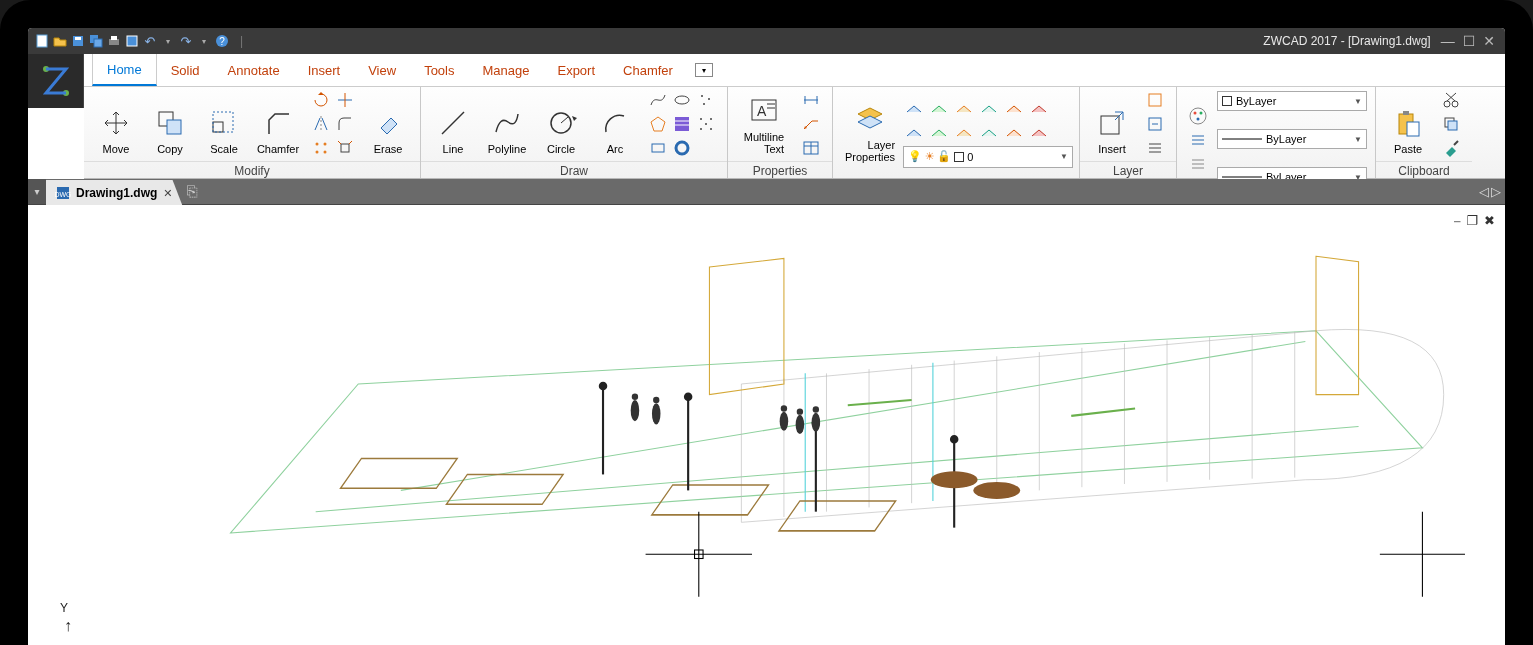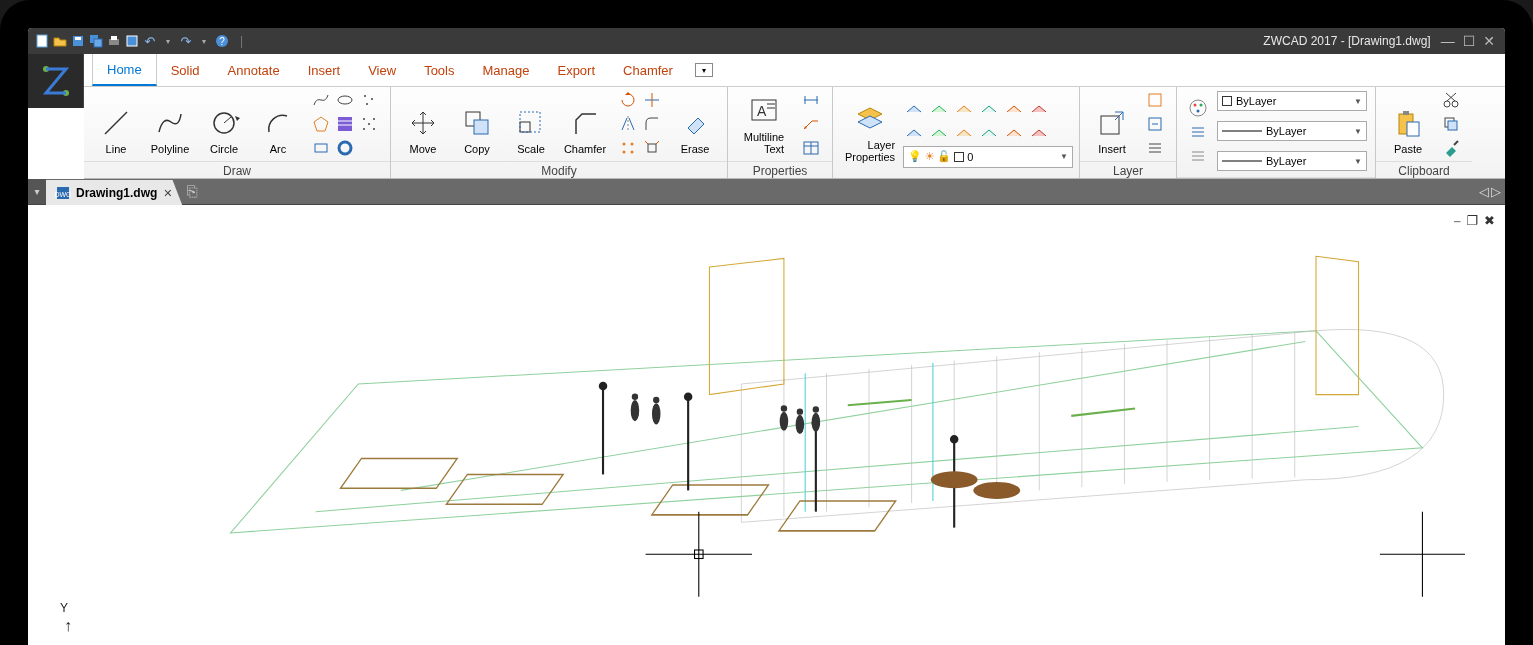--- a/index.html
+++ b/index.html
@@ -38,21 +38,21 @@
 .doc-tab .close { font-size:11px; color:#444; cursor:pointer; }
 .doc-tab-add { color:#ccc; margin-left:4px; font-size:14px; }
 .doc-tabs-right { margin-left:auto; display:flex; align-items:center; padding-right:4px; gap:2px; color:#ddd; }
 .canvas-area { flex:1; background:#fff; position:relative; }
 .canvas-ctrls { position:absolute; right:10px; top:8px; display:flex; gap:6px; font-size:13px; color:#333; }
 .axis { position:absolute; left:32px; bottom:10px; font-size:12px; color:#222; }
 .axis .y { position:absolute; bottom:20px; left:0; }
 .axis .arrow-up { position:absolute; bottom:0; left:4px; font-size:16px; }
 .drawing-stub { position:absolute; left:160px; right:40px; top:30px; bottom:10px; }
 svg { overflow:visible; }
-.prop-stack { display:flex; flex-direction:column; gap:8px; padding:2px; }
+.prop-stack { display:flex; flex-direction:column; gap:16px; padding:2px; }
 </style>
 </head>
 <body>
 
 <div class="outer-frame">
 <div class="screen">
 
   <div class="titlebar">
     <div class="qat">
       <span class="qat-icon">
@@ -130,20 +130,109 @@
         <div class="menu-vtoggle">▾</div>
       </div>
 
       <div class="ribbon">
 
         <div class="ribbon-panel">
           <div class="panel-body">
             <div class="big-btn">
                   <div class="icon">
                     <svg width="30" height="30">
+                      <path d="M15 4v22M4 15h22M15 4l-3 3M15 4l3 3M15 26l-3-3M15 26l3-3M4 15l3-3M4 15l3 3M26 15l-3-3M26 15l-3 3" stroke="#333" fill="none"></path>
+                    </svg>
+                  </div>
+                  <div class="lbl">Move</div>
+                </div>
+            <div class="big-btn">
+                  <div class="icon">
+                    <svg width="30" height="30">
+                      <rect x="4" y="4" width="14" height="14" stroke="#333" fill="none"></rect>
+                      <rect x="12" y="12" width="14" height="14" stroke="#2a6ab0" fill="#cfe2f7"></rect>
+                    </svg>
+                  </div>
+                  <div class="lbl">Copy</div>
+                </div>
+            <div class="big-btn">
+                  <div class="icon">
+                    <svg width="30" height="30">
+                      <rect x="4" y="14" width="10" height="10" stroke="#333" fill="none"></rect>
+                      <rect x="4" y="4" width="20" height="20" stroke="#2a6ab0" fill="none" stroke-dasharray="2"></rect>
+                    </svg>
+                  </div>
+                  <div class="lbl">Scale</div>
+                </div>
+            <div class="big-btn">
+                  <div class="icon">
+                    <svg width="30" height="30">
+                      <path d="M6 26 L6 12 L12 6 L26 6" stroke="#333" fill="none" stroke-width="1.5"></path>
+                    </svg>
+                  </div>
+                  <div class="lbl">Chamfer</div>
+                </div>
+            <div class="small-grid" style="grid-template-columns:repeat(2,22px)">
+              <div class="small-btn">
+                    <svg width="18" height="18">
+                      <path d="M9 3a6 6 0 1 1-6 6" stroke="#d35400" fill="none"></path>
+                      <polygon points="9,1 12,4 6,4" fill="#d35400"></polygon>
+                    </svg>
+                  </div>
+              <div class="small-btn">
+                    <svg width="18" height="18">
+                      <line x1="2" y1="9" x2="16" y2="9" stroke="#2a6ab0"></line>
+                      <line x1="9" y1="2" x2="9" y2="16" stroke="#d35400"></line>
+                    </svg>
+                  </div>
+              <div class="small-btn">
+                    <svg width="18" height="18">
+                      <path d="M3 15L8 3M15 15L10 3" stroke="#2a6ab0" fill="none"></path>
+                      <line x1="9" y1="1" x2="9" y2="17" stroke="#888" stroke-dasharray="2"></line>
+                    </svg>
+                  </div>
+              <div class="small-btn">
+                    <svg width="18" height="18">
+                      <path d="M3 15 L3 8 Q3 3 8 3 L15 3" stroke="#444" fill="none"></path>
+                    </svg>
+                  </div>
+              <div class="small-btn">
+                    <svg width="18" height="18">
+                      <circle cx="5" cy="5" r="1.5" fill="#e67e22"></circle>
+                      <circle cx="13" cy="5" r="1.5" fill="#e67e22"></circle>
+                      <circle cx="5" cy="13" r="1.5" fill="#e67e22"></circle>
+                      <circle cx="13" cy="13" r="1.5" fill="#e67e22"></circle>
+                    </svg>
+                  </div>
+              <div class="small-btn">
+                    <svg width="18" height="18">
+                      <rect x="5" y="5" width="8" height="8" stroke="#444" fill="none"></rect>
+                      <line x1="2" y1="2" x2="5" y2="5" stroke="#d35400"></line>
+                      <line x1="16" y1="2" x2="13" y2="5" stroke="#d35400"></line>
+                    </svg>
+                  </div>
+            </div>
+            <div class="big-btn">
+                  <div class="icon">
+                    <svg width="30" height="30">
+                      <path d="M8 20 L18 10 L24 16 L14 26 Z" fill="#cfe2f7" stroke="#2a6ab0"></path>
+                      <path d="M8 20 L14 26" stroke="#2a6ab0"></path>
+                    </svg>
+                  </div>
+                  <div class="lbl">Erase</div>
+                </div>
+          </div>
+          <div class="panel-label">Modify</div>
+        </div>
+
+        <div class="ribbon-panel">
+          <div class="panel-body">
+            <div class="big-btn">
+                  <div class="icon">
+                    <svg width="30" height="30">
                       <line x1="4" y1="26" x2="26" y2="4" stroke="#333" stroke-width="1.5"></line>
                     </svg>
                   </div>
                   <div class="lbl">Line</div>
                 </div>
             <div class="big-btn">
                   <div class="icon">
                     <svg width="30" height="30">
                       <path d="M4 24 Q8 8 16 14 T26 6" stroke="#333" fill="none" stroke-width="1.5"></path>
                     </svg>
@@ -213,109 +302,20 @@
                     </svg>
                   </div>
               <div class="small-btn">
                     <svg width="18" height="18">
                       <circle cx="9" cy="9" r="6" stroke="#2a6ab0" stroke-width="3" fill="none"></circle>
                     </svg>
                   </div>
             </div>
           </div>
           <div class="panel-label">Draw</div>
-        </div>
-
-        <div class="ribbon-panel">
-          <div class="panel-body">
-            <div class="big-btn">
-                  <div class="icon">
-                    <svg width="30" height="30">
-                      <path d="M15 4v22M4 15h22M15 4l-3 3M15 4l3 3M15 26l-3-3M15 26l3-3M4 15l3-3M4 15l3 3M26 15l-3-3M26 15l-3 3" stroke="#333" fill="none"></path>
-                    </svg>
-                  </div>
-                  <div class="lbl">Move</div>
-                </div>
-            <div class="big-btn">
-                  <div class="icon">
-                    <svg width="30" height="30">
-                      <rect x="4" y="4" width="14" height="14" stroke="#333" fill="none"></rect>
-                      <rect x="12" y="12" width="14" height="14" stroke="#2a6ab0" fill="#cfe2f7"></rect>
-                    </svg>
-                  </div>
-                  <div class="lbl">Copy</div>
-                </div>
-            <div class="big-btn">
-                  <div class="icon">
-                    <svg width="30" height="30">
-                      <rect x="4" y="14" width="10" height="10" stroke="#333" fill="none"></rect>
-                      <rect x="4" y="4" width="20" height="20" stroke="#2a6ab0" fill="none" stroke-dasharray="2"></rect>
-                    </svg>
-                  </div>
-                  <div class="lbl">Scale</div>
-                </div>
-            <div class="big-btn">
-                  <div class="icon">
-                    <svg width="30" height="30">
-                      <path d="M6 26 L6 12 L12 6 L26 6" stroke="#333" fill="none" stroke-width="1.5"></path>
-                    </svg>
-                  </div>
-                  <div class="lbl">Chamfer</div>
-                </div>
-            <div class="small-grid" style="grid-template-columns:repeat(2,22px)">
-              <div class="small-btn">
-                    <svg width="18" height="18">
-                      <path d="M9 3a6 6 0 1 1-6 6" stroke="#d35400" fill="none"></path>
-                      <polygon points="9,1 12,4 6,4" fill="#d35400"></polygon>
-                    </svg>
-                  </div>
-              <div class="small-btn">
-                    <svg width="18" height="18">
-                      <line x1="2" y1="9" x2="16" y2="9" stroke="#2a6ab0"></line>
-                      <line x1="9" y1="2" x2="9" y2="16" stroke="#d35400"></line>
-                    </svg>
-                  </div>
-              <div class="small-btn">
-                    <svg width="18" height="18">
-                      <path d="M3 15L8 3M15 15L10 3" stroke="#2a6ab0" fill="none"></path>
-                      <line x1="9" y1="1" x2="9" y2="17" stroke="#888" stroke-dasharray="2"></line>
-                    </svg>
-                  </div>
-              <div class="small-btn">
-                    <svg width="18" height="18">
-                      <path d="M3 15 L3 8 Q3 3 8 3 L15 3" stroke="#444" fill="none"></path>
-                    </svg>
-                  </div>
-              <div class="small-btn">
-                    <svg width="18" height="18">
-                      <circle cx="5" cy="5" r="1.5" fill="#e67e22"></circle>
-                      <circle cx="13" cy="5" r="1.5" fill="#e67e22"></circle>
-                      <circle cx="5" cy="13" r="1.5" fill="#e67e22"></circle>
-                      <circle cx="13" cy="13" r="1.5" fill="#e67e22"></circle>
-                    </svg>
-                  </div>
-              <div class="small-btn">
-                    <svg width="18" height="18">
-                      <rect x="5" y="5" width="8" height="8" stroke="#444" fill="none"></rect>
-                      <line x1="2" y1="2" x2="5" y2="5" stroke="#d35400"></line>
-                      <line x1="16" y1="2" x2="13" y2="5" stroke="#d35400"></line>
-                    </svg>
-                  </div>
-            </div>
-            <div class="big-btn">
-                  <div class="icon">
-                    <svg width="30" height="30">
-                      <path d="M8 20 L18 10 L24 16 L14 26 Z" fill="#cfe2f7" stroke="#2a6ab0"></path>
-                      <path d="M8 20 L14 26" stroke="#2a6ab0"></path>
-                    </svg>
-                  </div>
-                  <div class="lbl">Erase</div>
-                </div>
-          </div>
-          <div class="panel-label">Modify</div>
         </div>
 
         <div class="ribbon-panel">
           <div class="panel-body">
             <div class="big-btn" style="width:60px">
                   <div class="icon">
                     <svg width="30" height="30">
                       <rect x="3" y="4" width="24" height="20" stroke="#333" fill="none"></rect>
                       <text x="8" y="20" font-size="14" fill="#333">A</text>
                       <line x1="18" y1="8" x2="26" y2="8" stroke="#333"></line>

